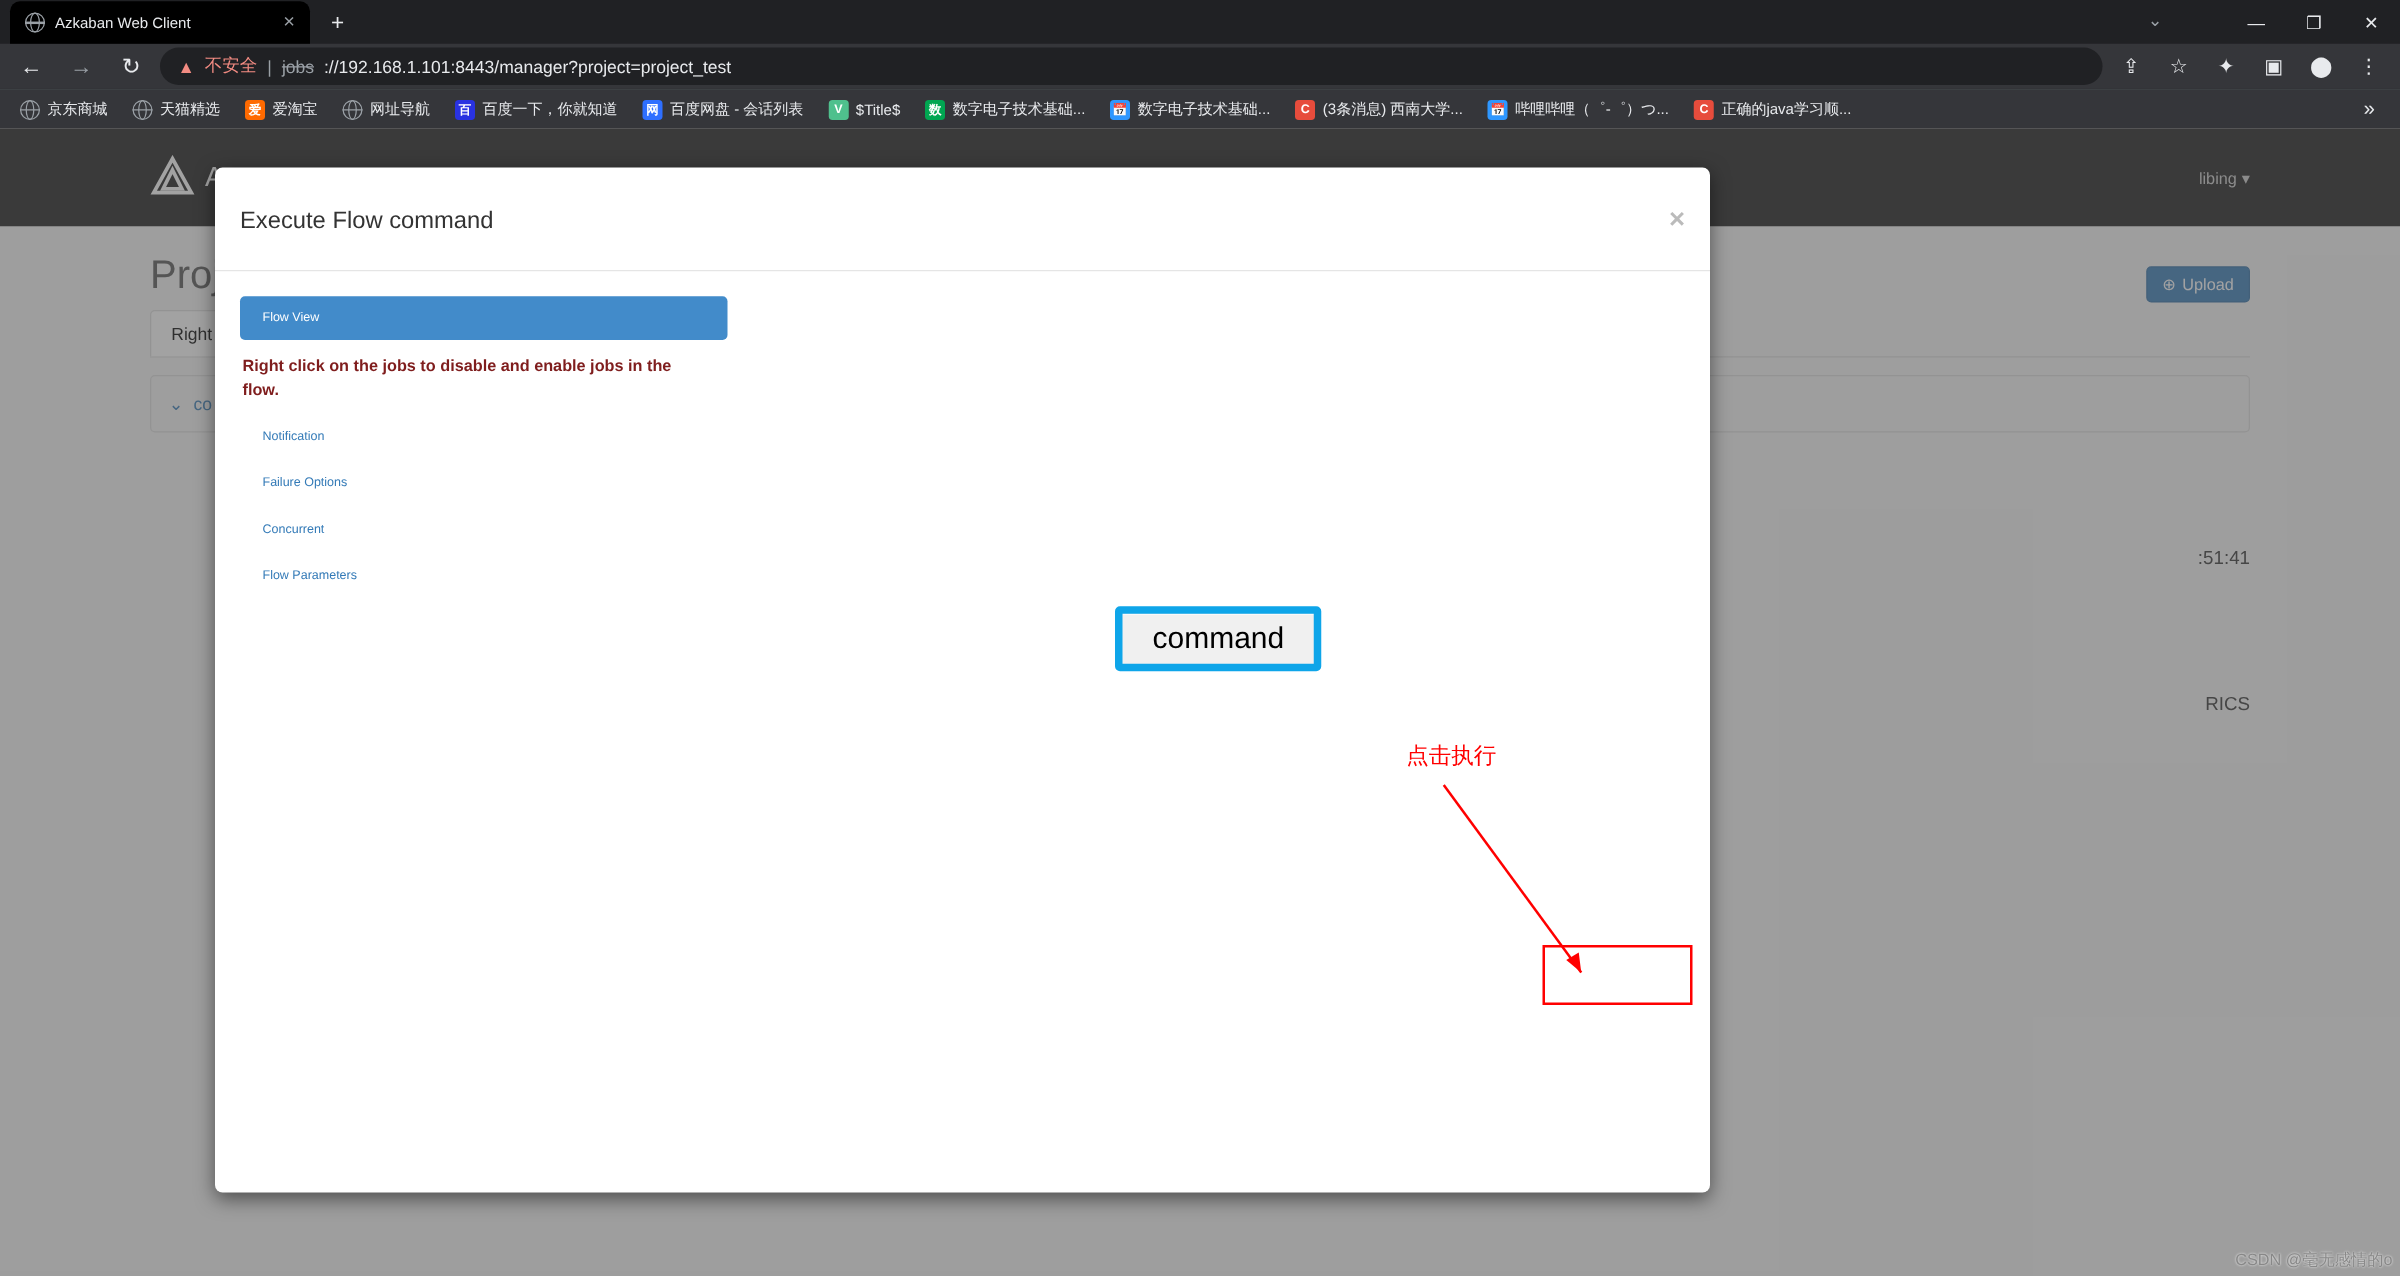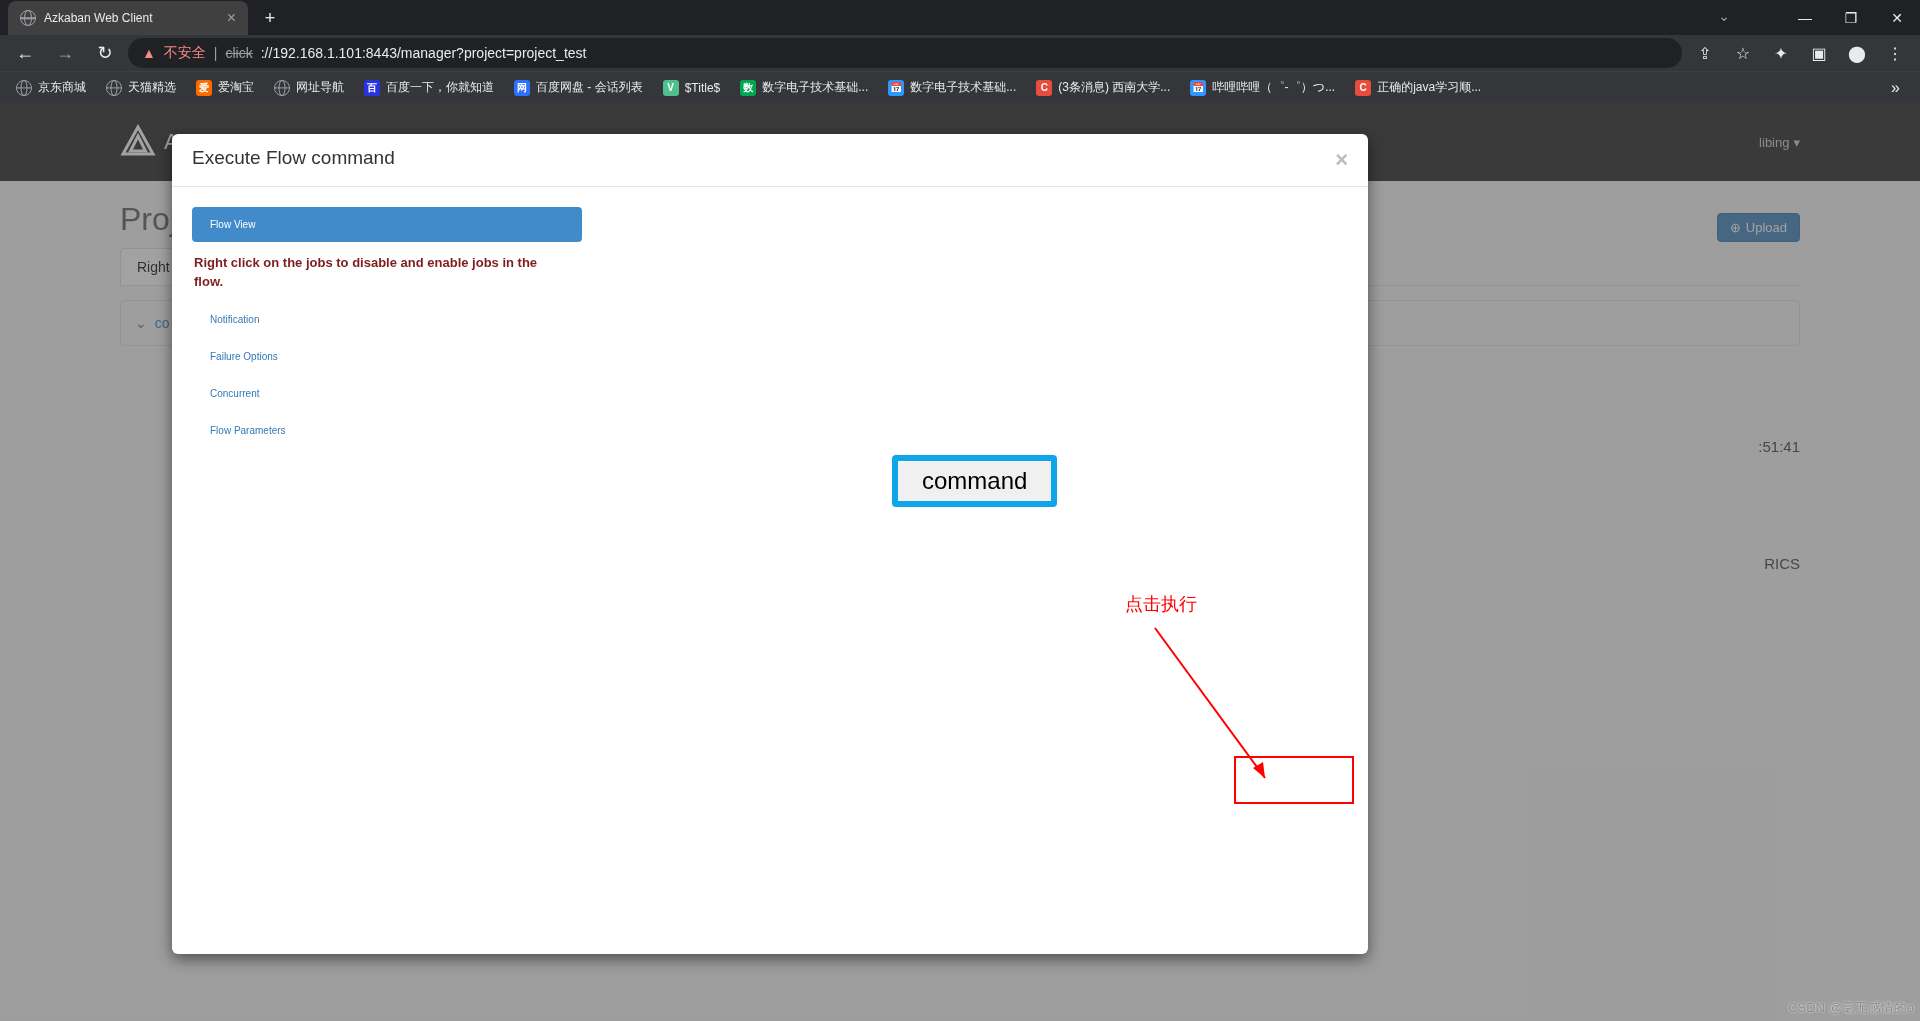--- a/index.html
+++ b/index.html
@@ -1,21 +1,21 @@
 <!DOCTYPE html>
 <html><head>
 <meta charset="utf-8">
 <style>
 * { margin: 0; padding: 0; box-sizing: border-box; font-family: "Microsoft YaHei", Arial, sans-serif; }
 body { width: 1920px; height: 1021px; background: #fff; overflow: hidden; position: relative; }
 
 
 .browser-top { background: #202124; height: 103px; }
 .tab-bar { height: 35px; display: flex; align-items: flex-end; padding-left: 8px; }
-.tab { background: #404040; color: #e8eaed; height: 34px; display: flex; align-items: center; padding: 0 12px; border-radius: 8px 8px 0 0; min-width: 240px; font-size: 12px; gap: 8px; text-align: center; }
+.tab { background: #000000; color: #e8eaed; height: 34px; display: flex; align-items: center; padding: 0 12px; border-radius: 8px 8px 0 0; min-width: 240px; font-size: 12px; gap: 8px; text-align: center; }
 .tab .globe { width: 16px; height: 16px; border: 1.5px solid #9aa0a6; border-radius: 50%; position: relative; }
 .tab .globe::before { content:""; position:absolute; left:50%; top:-1px; bottom:-1px; width:6px; border:1.5px solid #9aa0a6; border-radius:50%; transform:translateX(-50%);}
 .tab .globe::after { content:""; position:absolute; top:50%; left:-1px; right:-1px; height:1.5px; background:#9aa0a6; transform:translateY(-50%);}
 .tab-close { margin-left: auto; color: #9aa0a6; font-size: 16px; }
 .new-tab { color: #e8eaed; width: 28px; height: 28px; display:flex; align-items:center; justify-content:center; font-size: 18px; margin-left: 8px; margin-bottom:3px; }
 .window-controls { position: absolute; right: 0; top: 0; display: flex; height: 35px; color:#e8eaed; }
 .window-controls span { width: 46px; display:flex; align-items:center; justify-content:center; font-size: 14px; }
 .chevron-down-win { position:absolute; right: 190px; top: 8px; color:#9aa0a6; font-size:14px;}
 
 .addr-bar { height: 36px; background: #35363a; display: flex; align-items: center; padding: 0 8px; gap: 6px; }
@@ -50,21 +50,21 @@
 .btn-upload { position:absolute; right:120px; top: 110px; background:#337ab7; color:#fff; border:1px solid #2e6da4; border-radius:4px; padding: 6px 12px; font-size:13px; display:flex; align-items:center; gap:5px;}
 
 .tab-nav { margin: 0 120px; border-bottom:1px solid #ddd; }
 .tab-nav .tab-item { display:inline-block; padding:10px 16px; border:1px solid #ddd; border-bottom:none; background:#fff; font-size:14px; border-radius:4px 4px 0 0;}
 .flow-row { margin: 14px 120px; border:1px solid #ddd; background:#f5f5f5; padding:14px; font-size:14px; color:#337ab7; display:flex; align-items:center; gap:8px; border-radius:4px;}
 .timestamp-partial { position:absolute; right:120px; top: 335px; font-size:15px; color:#333;}
 .rics-partial { position:absolute; right:120px; top: 452px; font-size:15px; color:#333;}
 
 
 .modal { position:absolute; left: 172px; top: 134px; width: 1196px; height: 820px; background:#fff; border-radius:6px; box-shadow: 0 5px 15px rgba(0,0,0,0.5); display:flex; flex-direction:column; }
-.modal-header { padding: 13px 20px; border-bottom:1px solid #e5e5e5; display:flex; align-items:flex-start;}
+.modal-header { padding: 28px 20px; border-bottom:1px solid #e5e5e5; display:flex; align-items:flex-end;}
 .modal-title { font-size: 19px; color:#333; }
 .modal-close { margin-left:auto; color:#bbb; font-size:22px; font-weight:bold; cursor:pointer;}
 .modal-body { flex:1; padding: 20px; display:flex; position:relative;}
 .sidebar { width: 390px; }
 .sidebar-item { padding: 12px 18px; font-size:10px; color:#337ab7; border-radius:4px; margin-bottom: 2px;}
 .sidebar-item.active { background:#428bca; color:#fff; }
 .sidebar-desc { font-size:13px; font-weight:bold; color:#7f1d1d; padding: 10px 2px; line-height:1.45; width: 370px;}
 .flow-canvas { flex:1; position:relative; }
 .job-node { position:absolute; left: 310px; top: 248px; background:#f0f0f0; border:6px solid #0ea5e9; border-radius:4px; padding: 6px 24px; font-size:24px; box-shadow: inset 0 1px 0 rgba(255,255,255,0.6);}
 .modal-footer { border-top:1px solid #e5e5e5; padding: 18px 20px; display:flex; align-items:center;}
@@ -101,21 +101,21 @@
   </div>
 
   <div class="addr-bar">
     <div class="nav-btn enabled">←</div>
     <div class="nav-btn">→</div>
     <div class="nav-btn enabled">↻</div>
     <div class="url-box">
       <span class="warn-tri">▲</span>
       <span class="insecure">不安全</span>
       <span class="url-sep">|</span>
-      <span class="url-strike">click</span>
+      <span class="url-strike">jobs</span>
         <span>://192.168.1.101:8443/manager?project=project_test</span>
     </div>
     <div class="right-icons">
       <span>⇪</span>
       <span>☆</span>
       <span>✦</span>
       <span>▣</span>
       <span>⬤</span>
       <span>⋮</span>
     </div>

